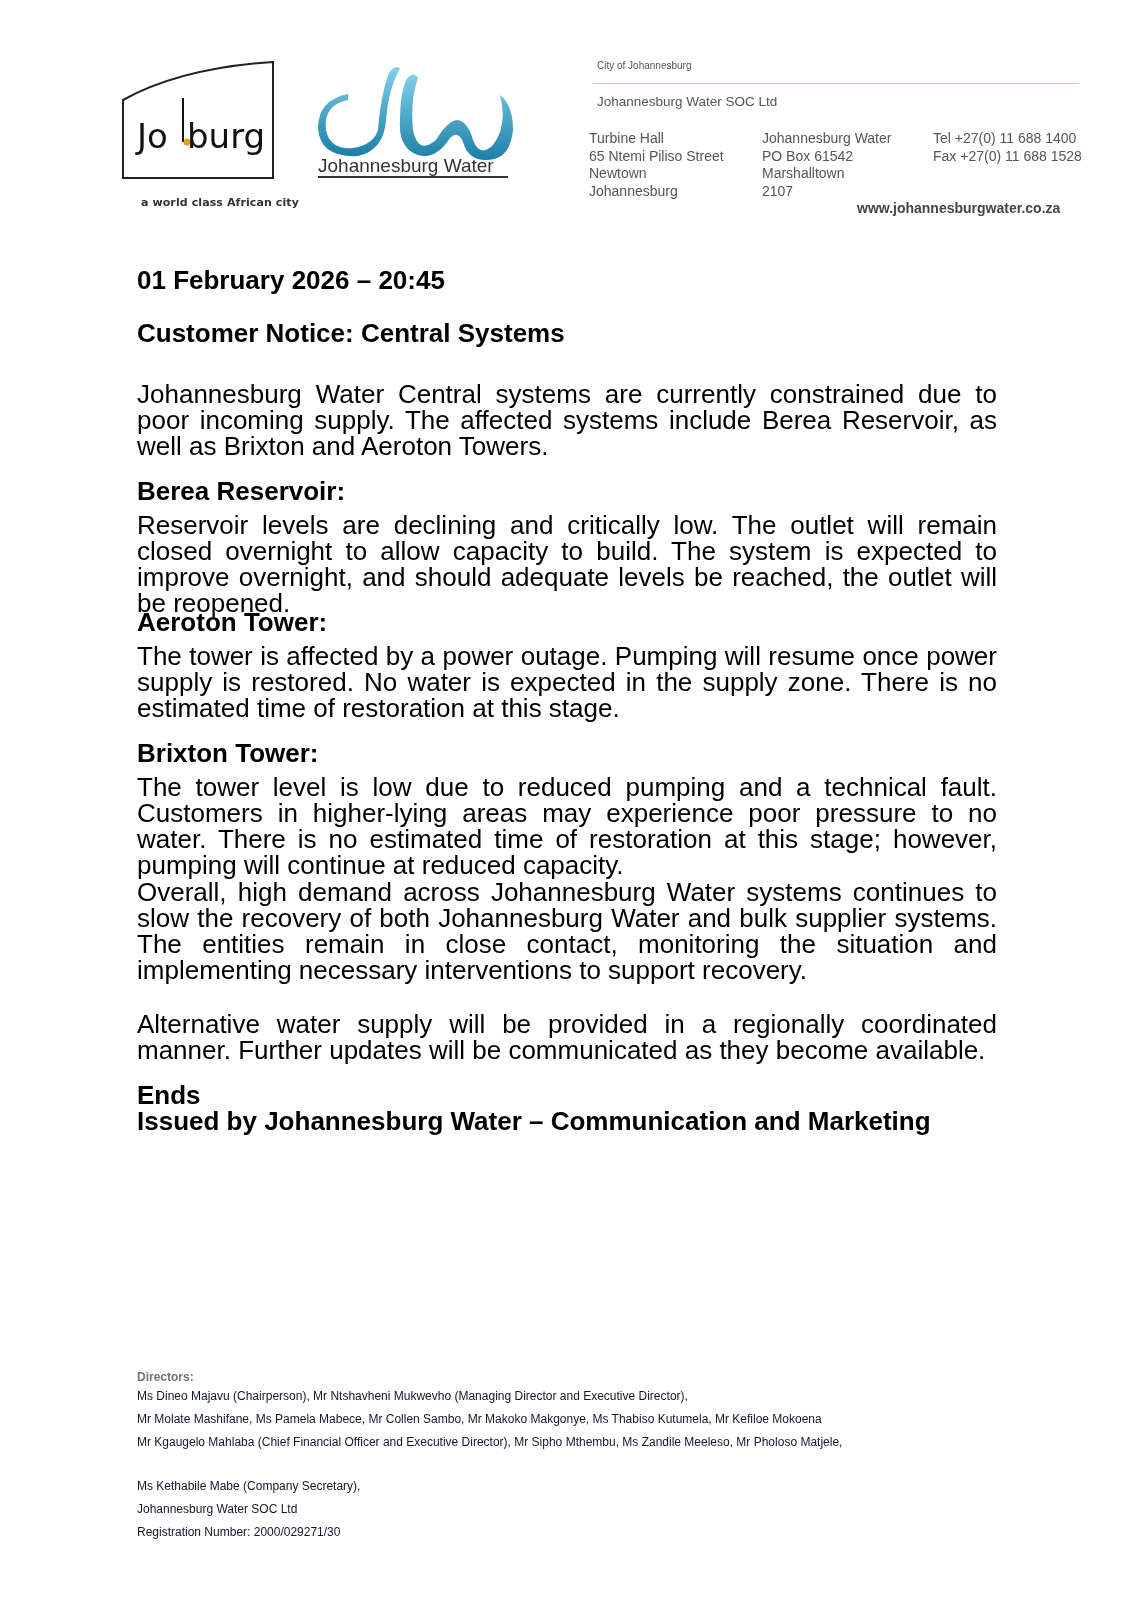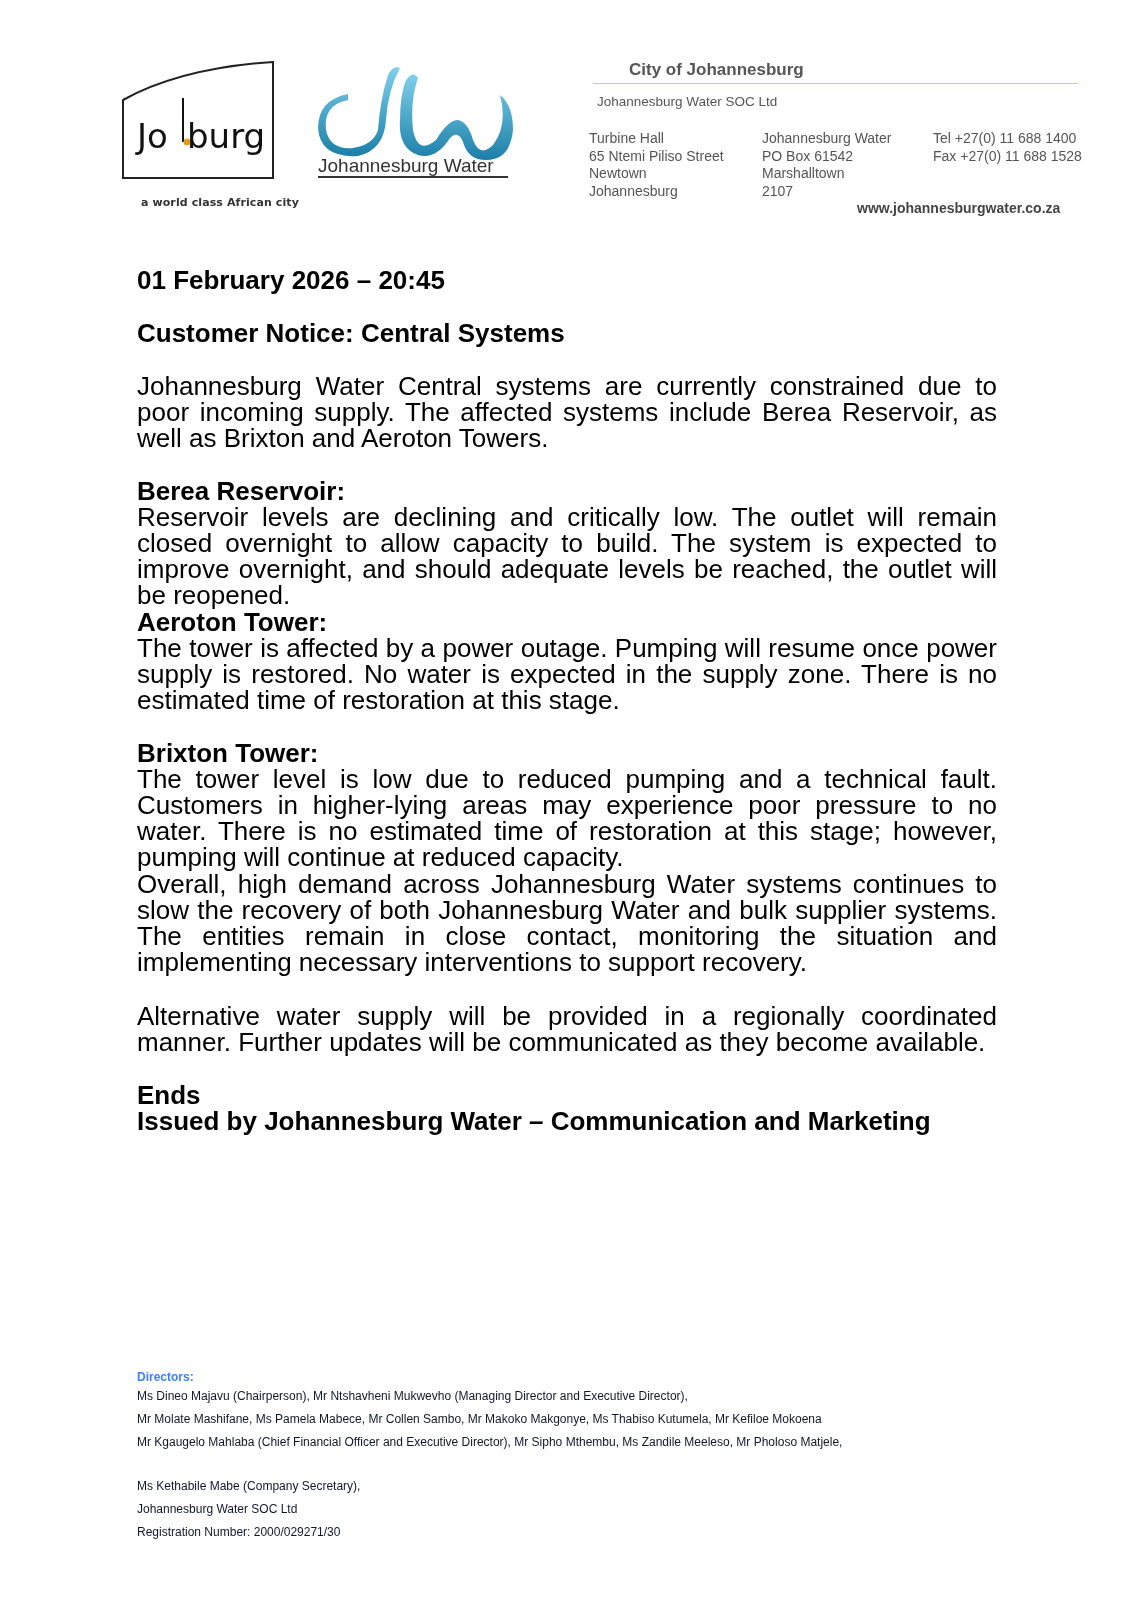--- a/index.html
+++ b/index.html
@@ -3,51 +3,51 @@
 <meta charset="utf-8">
 <style>
   html, body { margin: 0; padding: 0; background: #ffffff; }
   body { width: 1131px; height: 1600px; position: relative; overflow: hidden; font-family: "Liberation Sans", sans-serif; color: #000; }
 
   
   .joburg-logo { position: absolute; left: 121px; top: 60px; width: 156px; height: 124px; }
   .joburg-tagline { position: absolute; left: 141px; top: 196px; font-family: "DejaVu Sans", sans-serif; font-size: 11px; font-weight: bold; color: #333; letter-spacing: 0.1px; }
   .jw-logo { position: absolute; left: 318px; top: 60px; width: 205px; height: 120px; }
 
-  .hdr-city { position: absolute; left: 597px; top: 60px; font-size: 17px; font-weight: bold; color: #555; margin-left: 32px; }
+  .hdr-city { position: absolute; left: 597px; top: 60px; font-size: 10px; font-weight: normal; color: #555; }
   .hdr-rule { position: absolute; left: 593px; top: 83px; width: 485px; height: 1px; background: #e6c96a; }
   .hdr-soc { position: absolute; left: 597px; top: 94px; font-size: 13.5px; color: #555; }
 
   .addr-col { position: absolute; top: 130px; font-size: 14px; line-height: 17.5px; color: #555; }
   .addr-col div { white-space: nowrap; }
   .addr1 { left: 589px; }
   .addr2 { left: 762px; }
   .addr3 { left: 933px; }
   .hdr-web { position: absolute; left: 857px; top: 200px; font-size: 14px; font-weight: bold; color: #444; }
 
   
   .body-text { position: absolute; left: 137px; width: 860px; font-family: "Liberation Sans", sans-serif; font-size: 26px; line-height: 26px; color: #000; }
   .date { top: 267px; font-weight: bold; }
   .notice-title { top: 320px; font-weight: bold; }
-  .para { text-align: justify; }
+  .para { text-align: justify; margin-top: 8px; }
   .p-intro { top: 373px; }
   .h-berea { top: 478px; font-weight: bold; }
   .p-berea { top: 504px; }
   .h-aeroton { top: 609px; font-weight: bold; }
   .p-aeroton { top: 635px; }
   .h-brixton { top: 740px; font-weight: bold; }
   .p-brixton { top: 766px; }
   .p-overall { top: 871px; }
   .p-alt { top: 1003px; }
   .ends { top: 1082px; font-weight: bold; }
   .issued { top: 1108px; font-weight: bold; }
 
   
   .footer { position: absolute; left: 137px; font-size: 12px; color: #0f172a; line-height: 23px; }
-  .dir-label { top: 1366px; font-weight: bold; color: #3b82f6; }
+  .dir-label { top: 1366px; font-weight: bold; color: #737373; }
   .dir-lines { top: 1385px; }
   .sec-lines { top: 1475px; }
 </style>
 </head>
 <body>
 
 <div class="joburg-logo">
   <svg width="156" height="124" viewBox="0 0 156 124">
     <path d="M2 40 Q60 8 152 2 L152 118 L2 118 Z" fill="none" stroke="#222" stroke-width="2"></path>
     <text x="16" y="88" font-family="DejaVu Sans, sans-serif" font-size="34" fill="#111">Jo</text>

